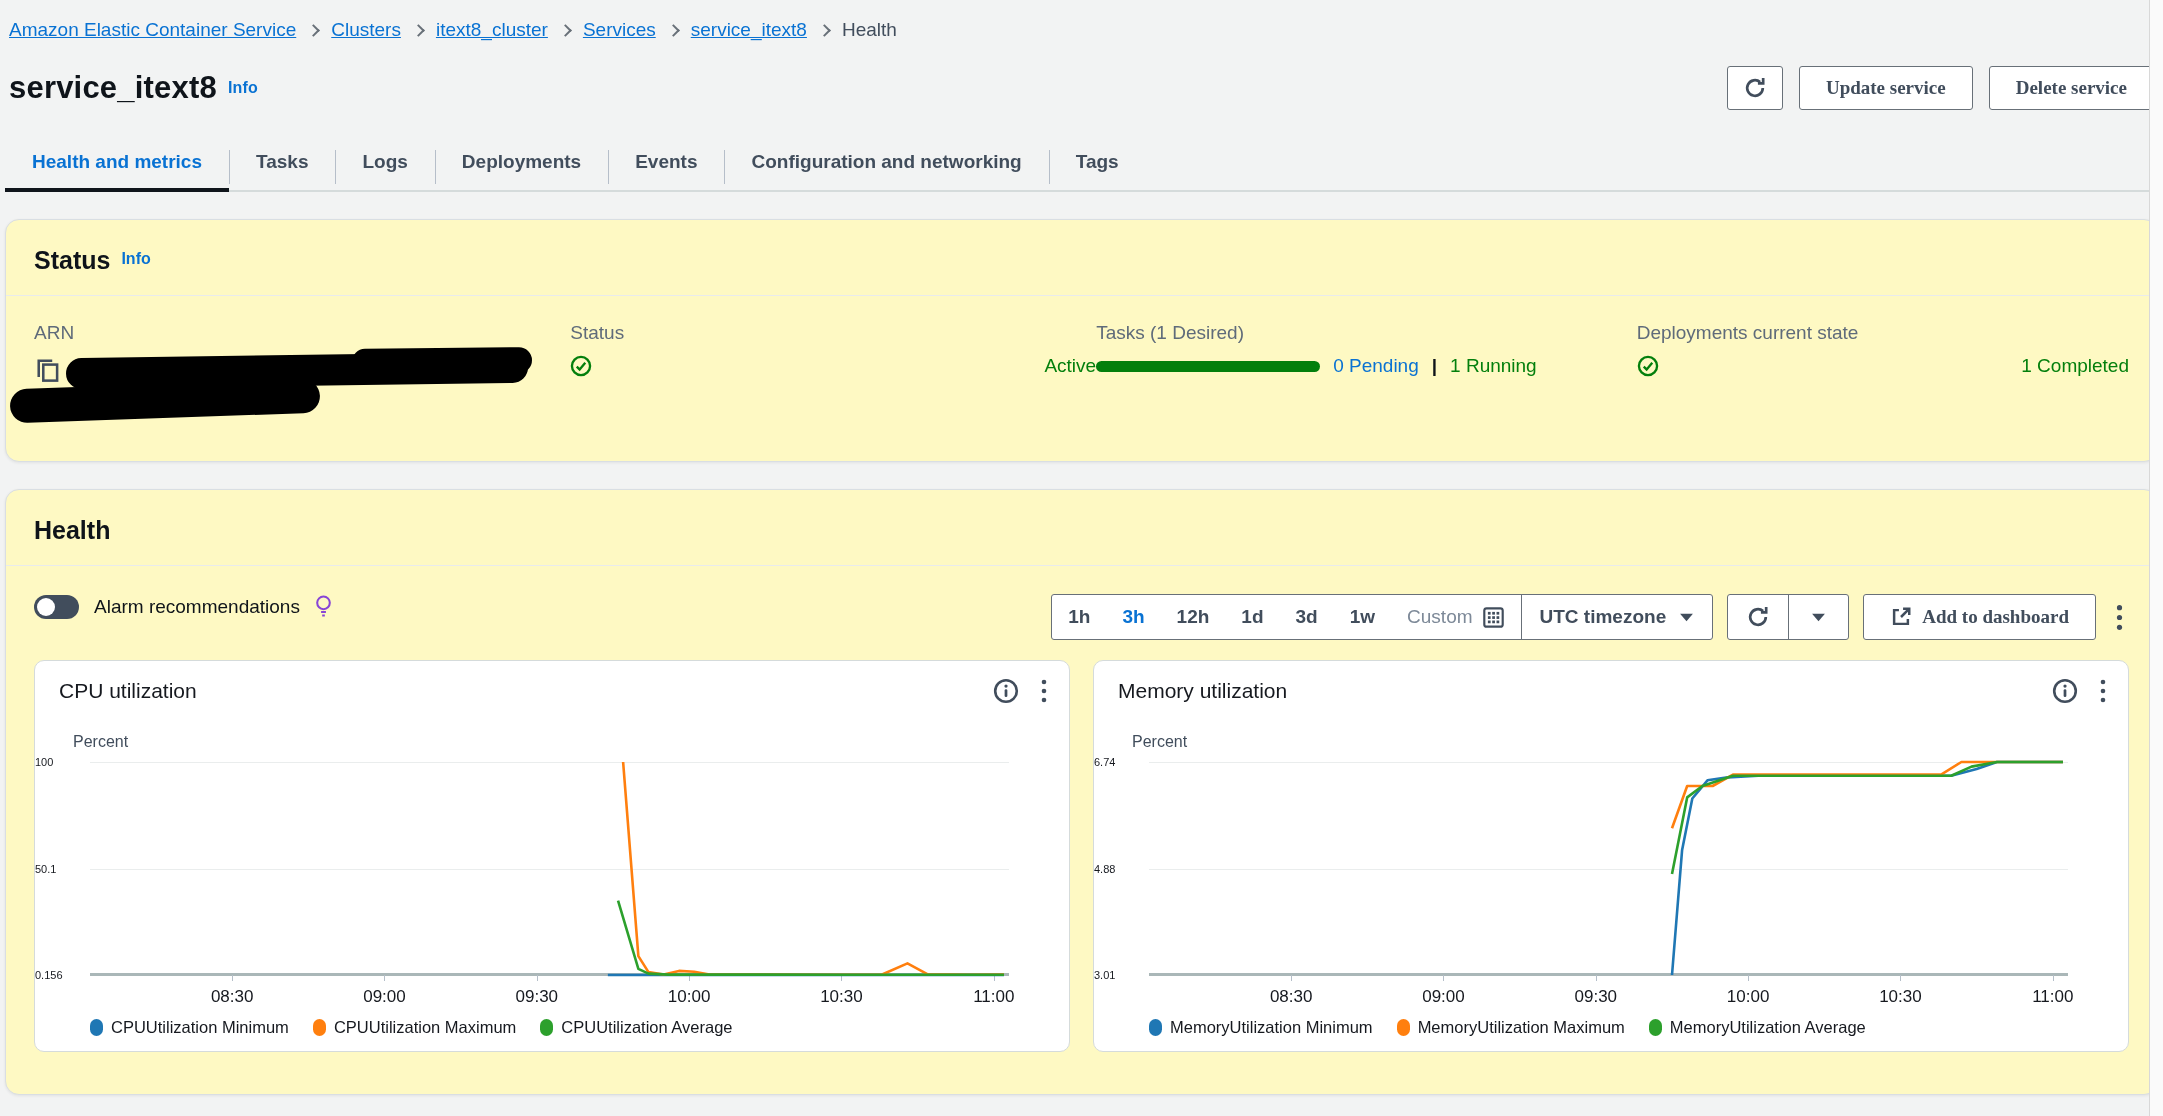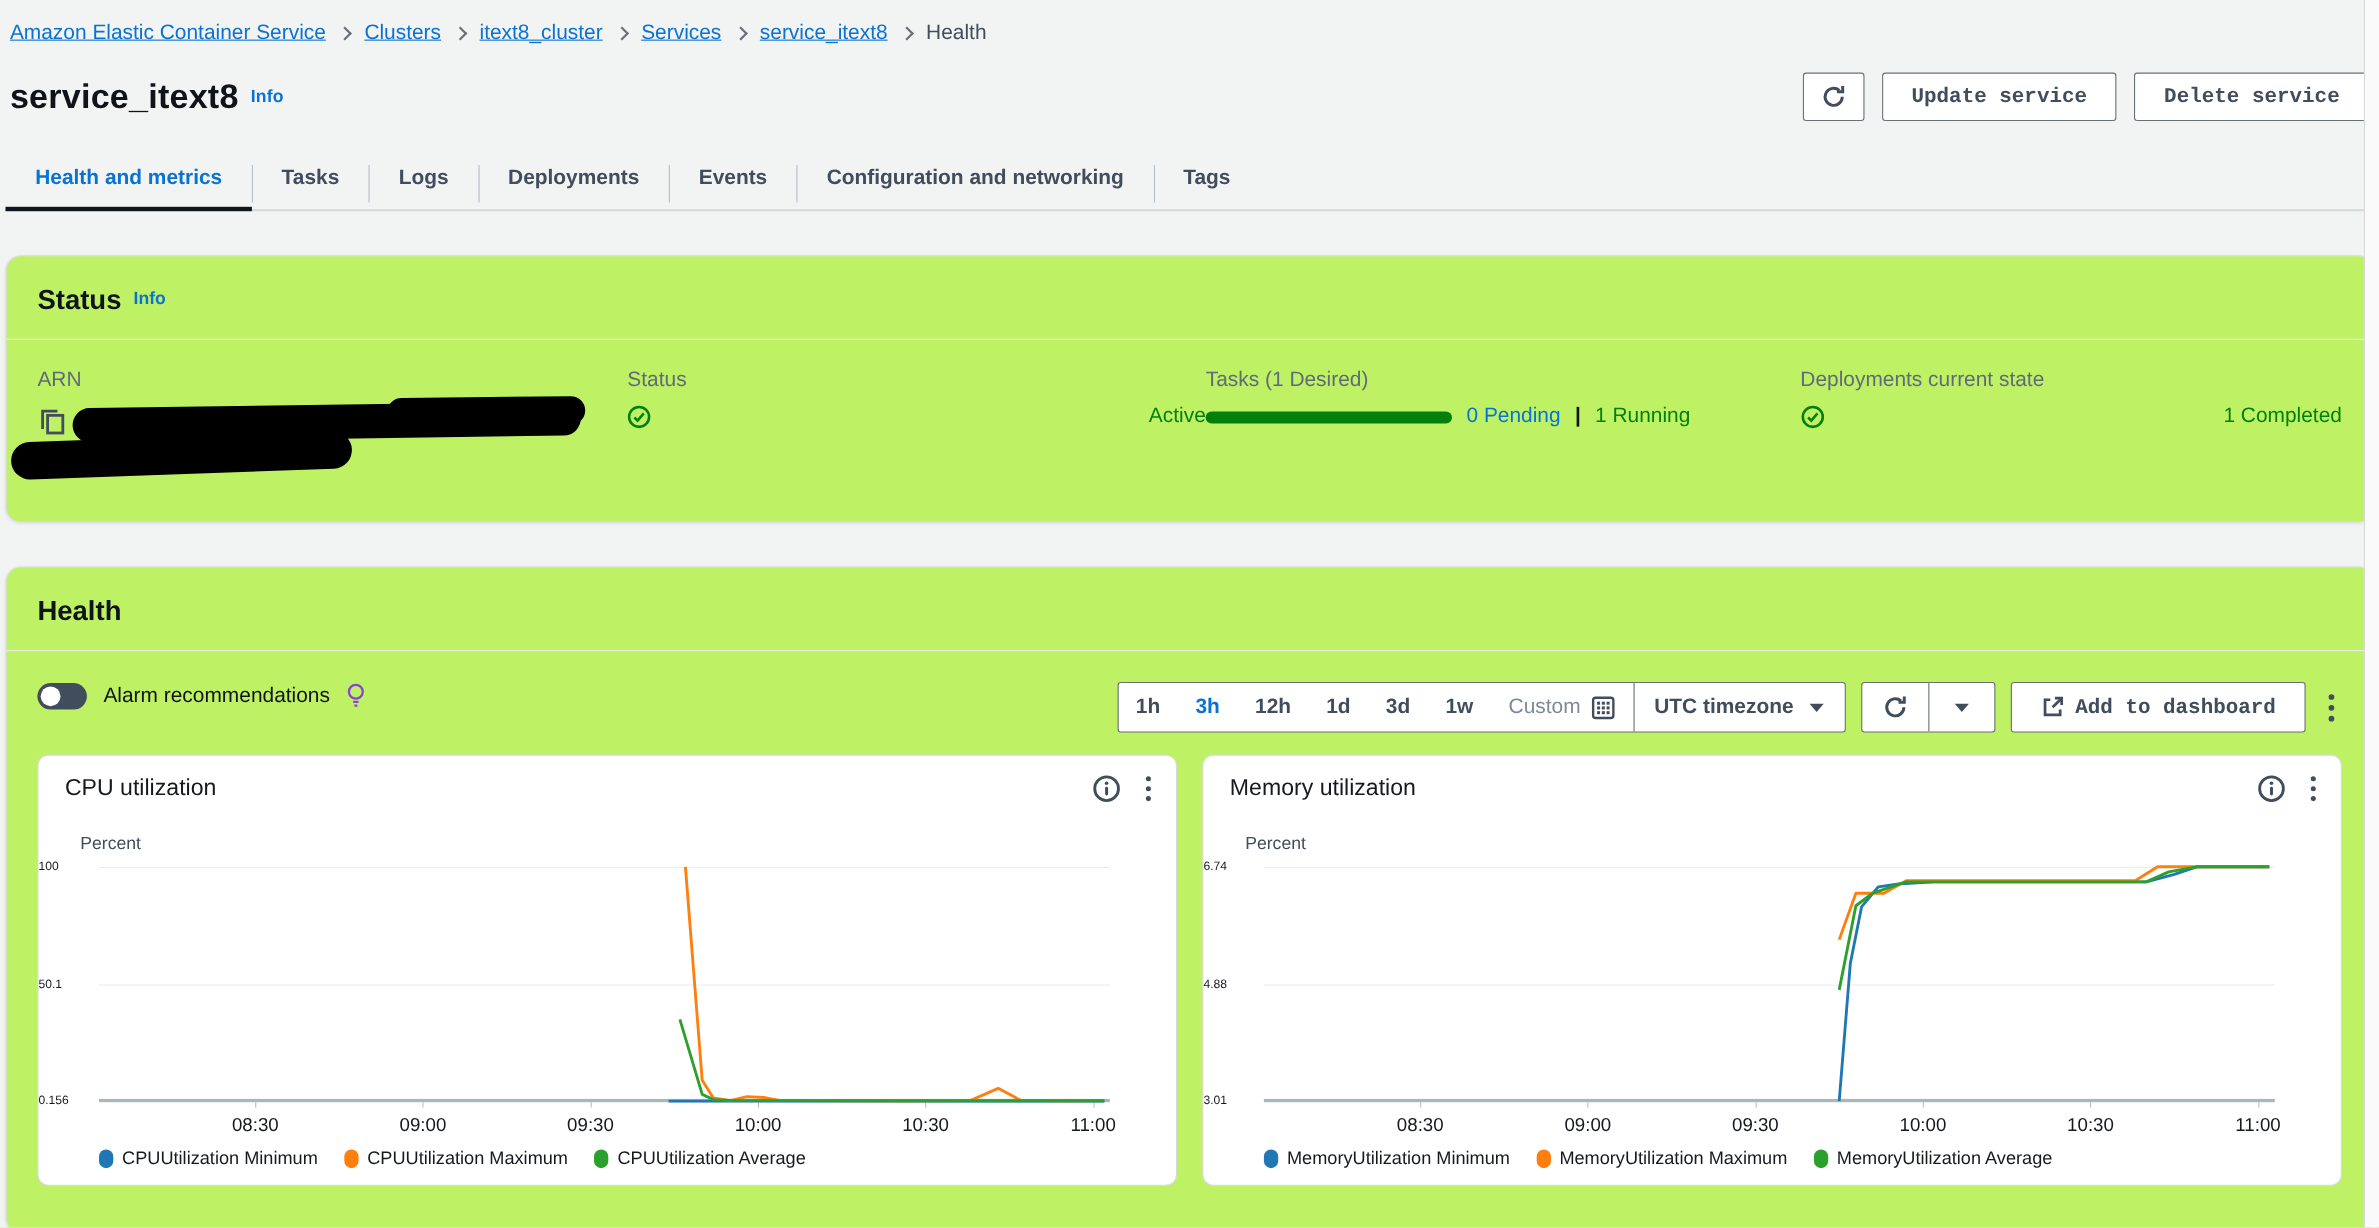--- a/index.html
+++ b/index.html
@@ -16,33 +16,33 @@
   .breadcrumb { padding:19px 4px 0; display:flex; align-items:center; gap:13px; font-size:19px; }
   .crumb-link { color:#0972d3; text-decoration:underline; cursor:pointer; }
   .crumb-current { color:#414d5c; }
   .crumb-sep { width:9px; height:9px; border-top:2px solid #687078; border-right:2px solid #687078; transform:rotate(45deg); display:inline-block; flex:0 0 auto; }
 
   
   .header-row { display:flex; justify-content:space-between; align-items:center; margin-top:25px; padding:0 4px; }
   .page-title { font-size:31px; font-weight:700; letter-spacing:.2px; }
   .info-link { color:#0972d3; font-weight:700; font-size:16px; margin-left:11px; position:relative; top:-5px; cursor:pointer; }
   .header-actions { display:flex; gap:16px; align-items:center; }
-  .btn { height:44px; background:#fff; border:1px solid #687078; border-radius:3px; font-family:Liberation Mono, monospace;
+  .btn { height:44px; background:#fff; border:1px solid #687078; border-radius:3px; font-family:Liberation Serif, serif;
          font-size:19px; font-weight:700; color:#414d5c; padding:0 26px; display:flex; align-items:center; gap:10px; cursor:pointer; }
   .btn-icon-only { width:56px; padding:0; justify-content:center; }
 
   
   .tabs { display:flex; margin-top:28px; border-bottom:2px solid #d5dbdb; }
   .tab { position:relative; padding:13px 27px 17px; font-size:19px; font-weight:700; color:#414d5c; cursor:pointer; white-space:nowrap; }
   .tab:not(:first-child)::before { content:''; position:absolute; left:0; top:12px; height:34px; width:1px; background:#b6bec9; }
   .tab.active { color:#0972d3; }
   .tab.active::after { content:''; position:absolute; left:0; right:0; bottom:-2px; height:4px; background:#10151b; }
 
   
-  .card { background:#bef264; border:1px solid #d9dee3; border-radius:14px; box-shadow:0 1px 3px rgba(0,7,22,.07); margin-top:40px; }
+  .card { background:#fef9c3; border:1px solid #d9dee3; border-radius:14px; box-shadow:0 1px 3px rgba(0,7,22,.07); margin-top:27px; }
   .card-header { padding:26px 28px 20px; }
   .card-title { font-size:25px; font-weight:700; display:inline; }
   .card-divider { border-top:1px solid #e9ebed; }
 
   
   .status-grid { display:grid; grid-template-columns:25.6% 25.1% 25.8% auto; padding:26px 28px 38px; }
   .field-label { color:#5f6b7a; font-size:19px; }
   .field-value { margin-top:11px; font-size:19px; display:flex; align-items:center; gap:9px; }
   .green-text { color:#037f0c;justify-content:space-between; }
   .arn-wrap { position:relative; height:70px; margin-top:9px; }

